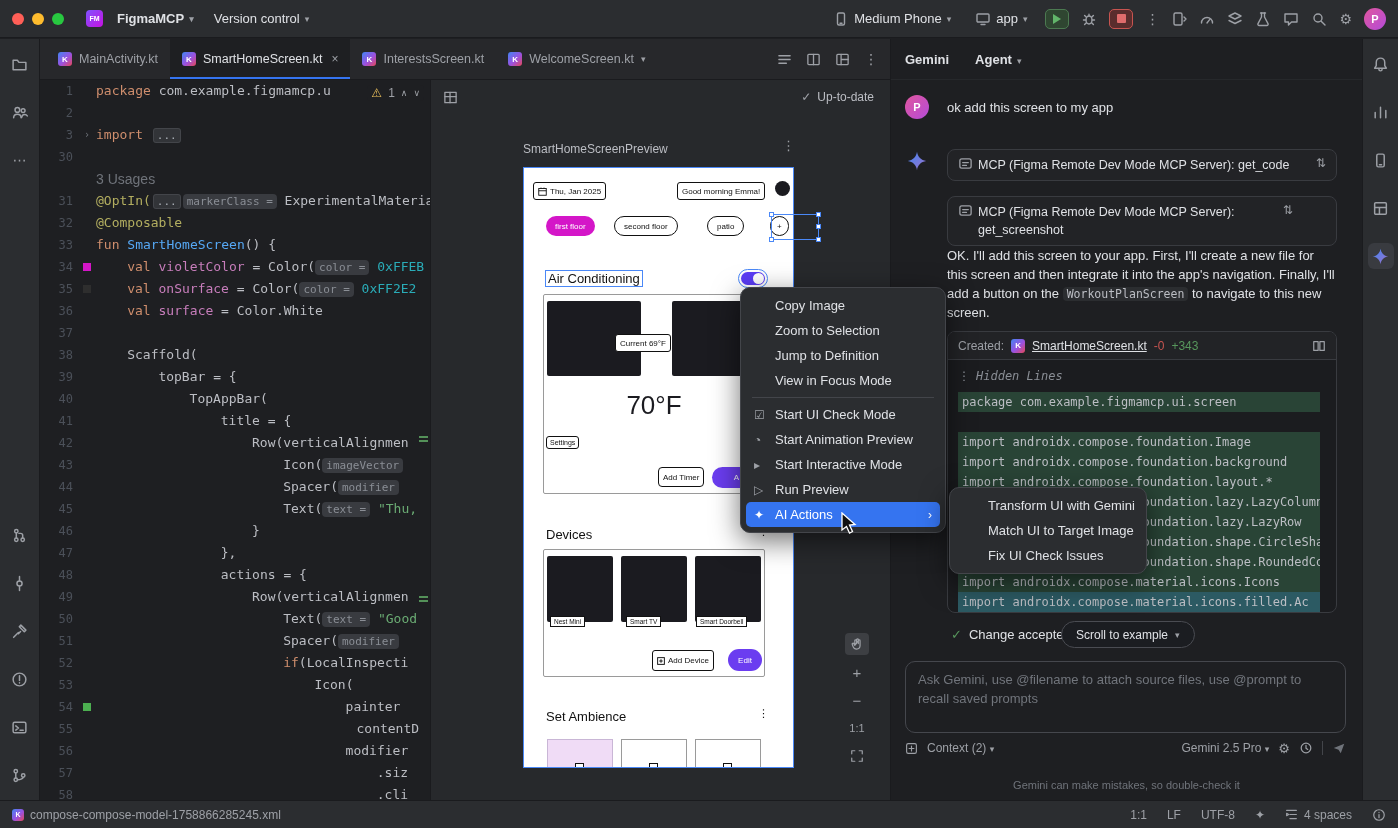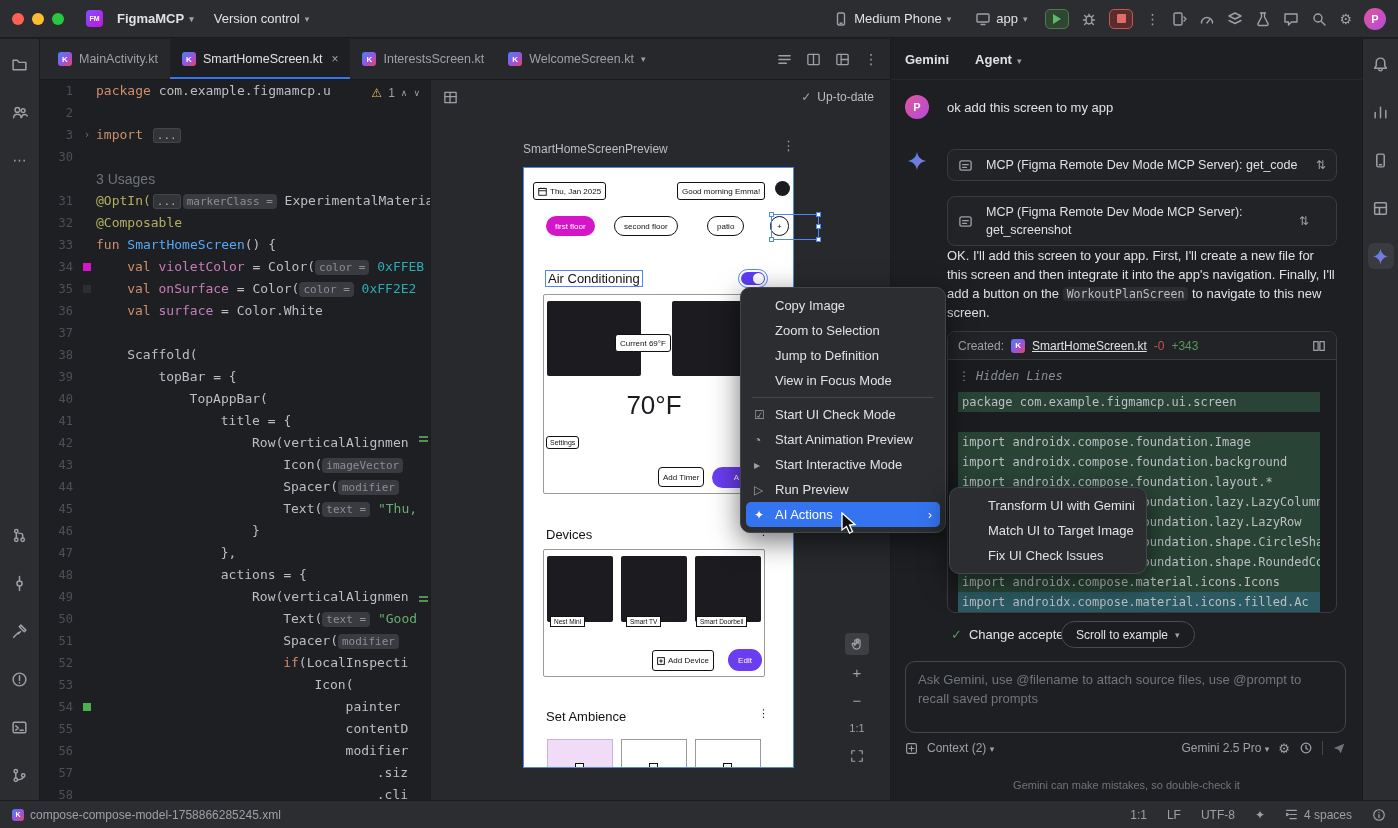--- a/index.html
+++ b/index.html
@@ -87,21 +87,21 @@
 .handle{position:absolute;width:5px;height:5px;background:#fff;border:1px solid #4a88f7}
 .amb-icon{position:absolute;width:9px;height:8px;border:1px solid #111;background:#fff}
 
 
 .chat{position:absolute;left:890px;top:39px;width:472px;height:761px;background:#1e1f22;border-left:1px solid #1a1b1e}
 .chat-head{position:absolute;left:0;top:0;width:100%;height:41px;display:flex;align-items:center;padding:0 14px;gap:26px;border-bottom:1px solid #26282b;font-weight:700}
 .chat-head .chev{color:#9da0a6;font-size:9px;margin-left:5px;font-weight:400}
 .user-avatar{position:absolute;left:14px;top:56px;width:24px;height:24px;border-radius:50%;background:linear-gradient(135deg,#e0569e,#b44bd9);color:#fff;display:flex;align-items:center;justify-content:center;font-size:11px;font-weight:700}
 .user-msg{position:absolute;left:56px;top:61px;font-size:13px}
 .spark{position:absolute;left:16px;top:112px}
-.tool-chip{position:absolute;left:56px;width:390px;border:1px solid #393b40;border-radius:8px;background:#222326;display:flex;align-items:center;gap:13px;padding:6px 10px;font-size:12.5px}
+.tool-chip{position:absolute;left:56px;width:390px;border:1px solid #393b40;border-radius:8px;background:#222326;display:flex;gap:5px;padding:6px 10px;font-size:12.5px}
 .tool-chip .lbl{flex:1;line-height:1.45}
 .tool-chip .exp{color:#9da0a6;font-size:12px}
 .reply{position:absolute;left:56px;top:208px;width:390px;font-size:13px;line-height:1.45;color:#dfe1e5}
 .inline-code{font-family:"DejaVu Sans Mono",monospace;font-size:11.5px;background:#2b2d30;border-radius:4px;padding:0 4px;color:#bcbec4}
 .code-card{position:absolute;left:56px;top:292px;width:390px;height:282px;border:1px solid #393b40;border-radius:8px;background:#1b1c1f;overflow:hidden}
 .cc-head{height:28px;border-bottom:1px solid #393b40;background:#222326;display:flex;align-items:center;gap:7px;padding:0 10px;font-size:12px}
 .cc-head .created{color:#9da0a6}
 .cc-file{color:#dfe1e5;text-decoration:underline}
 .diff-del{color:#c75450}.diff-add{color:#57965c}
 .cc-head .flex{flex:1}
@@ -519,21 +519,21 @@
           <div class="cl">
             <span class="gut">54</span>
             <span class="mark">
               <i class="sw" style="background: rgb(76, 175, 80);"></i>
             </span>
             <span class="codeln" style="padding-left: 249.6px;"><span class="t-p">painter</span></span>
           </div>
           <div class="cl">
             <span class="gut">55</span>
             <span class="mark"></span>
-            <span class="codeln" style="padding-left: 249.6px;"><span class="t-p">contentD</span></span>
+            <span class="codeln" style="padding-left: 249.6px; text-align: center;"><span class="t-p">contentD</span></span>
           </div>
           <div class="cl">
             <span class="gut">56</span>
             <span class="mark"></span>
             <span class="codeln" style="padding-left: 249.6px;"><span class="t-p">modifier</span></span>
           </div>
           <div class="cl">
             <span class="gut">57</span>
             <span class="mark"></span>
             <span class="codeln" style="padding-left: 280.8px;"><span class="t-p">.siz</span></span>

